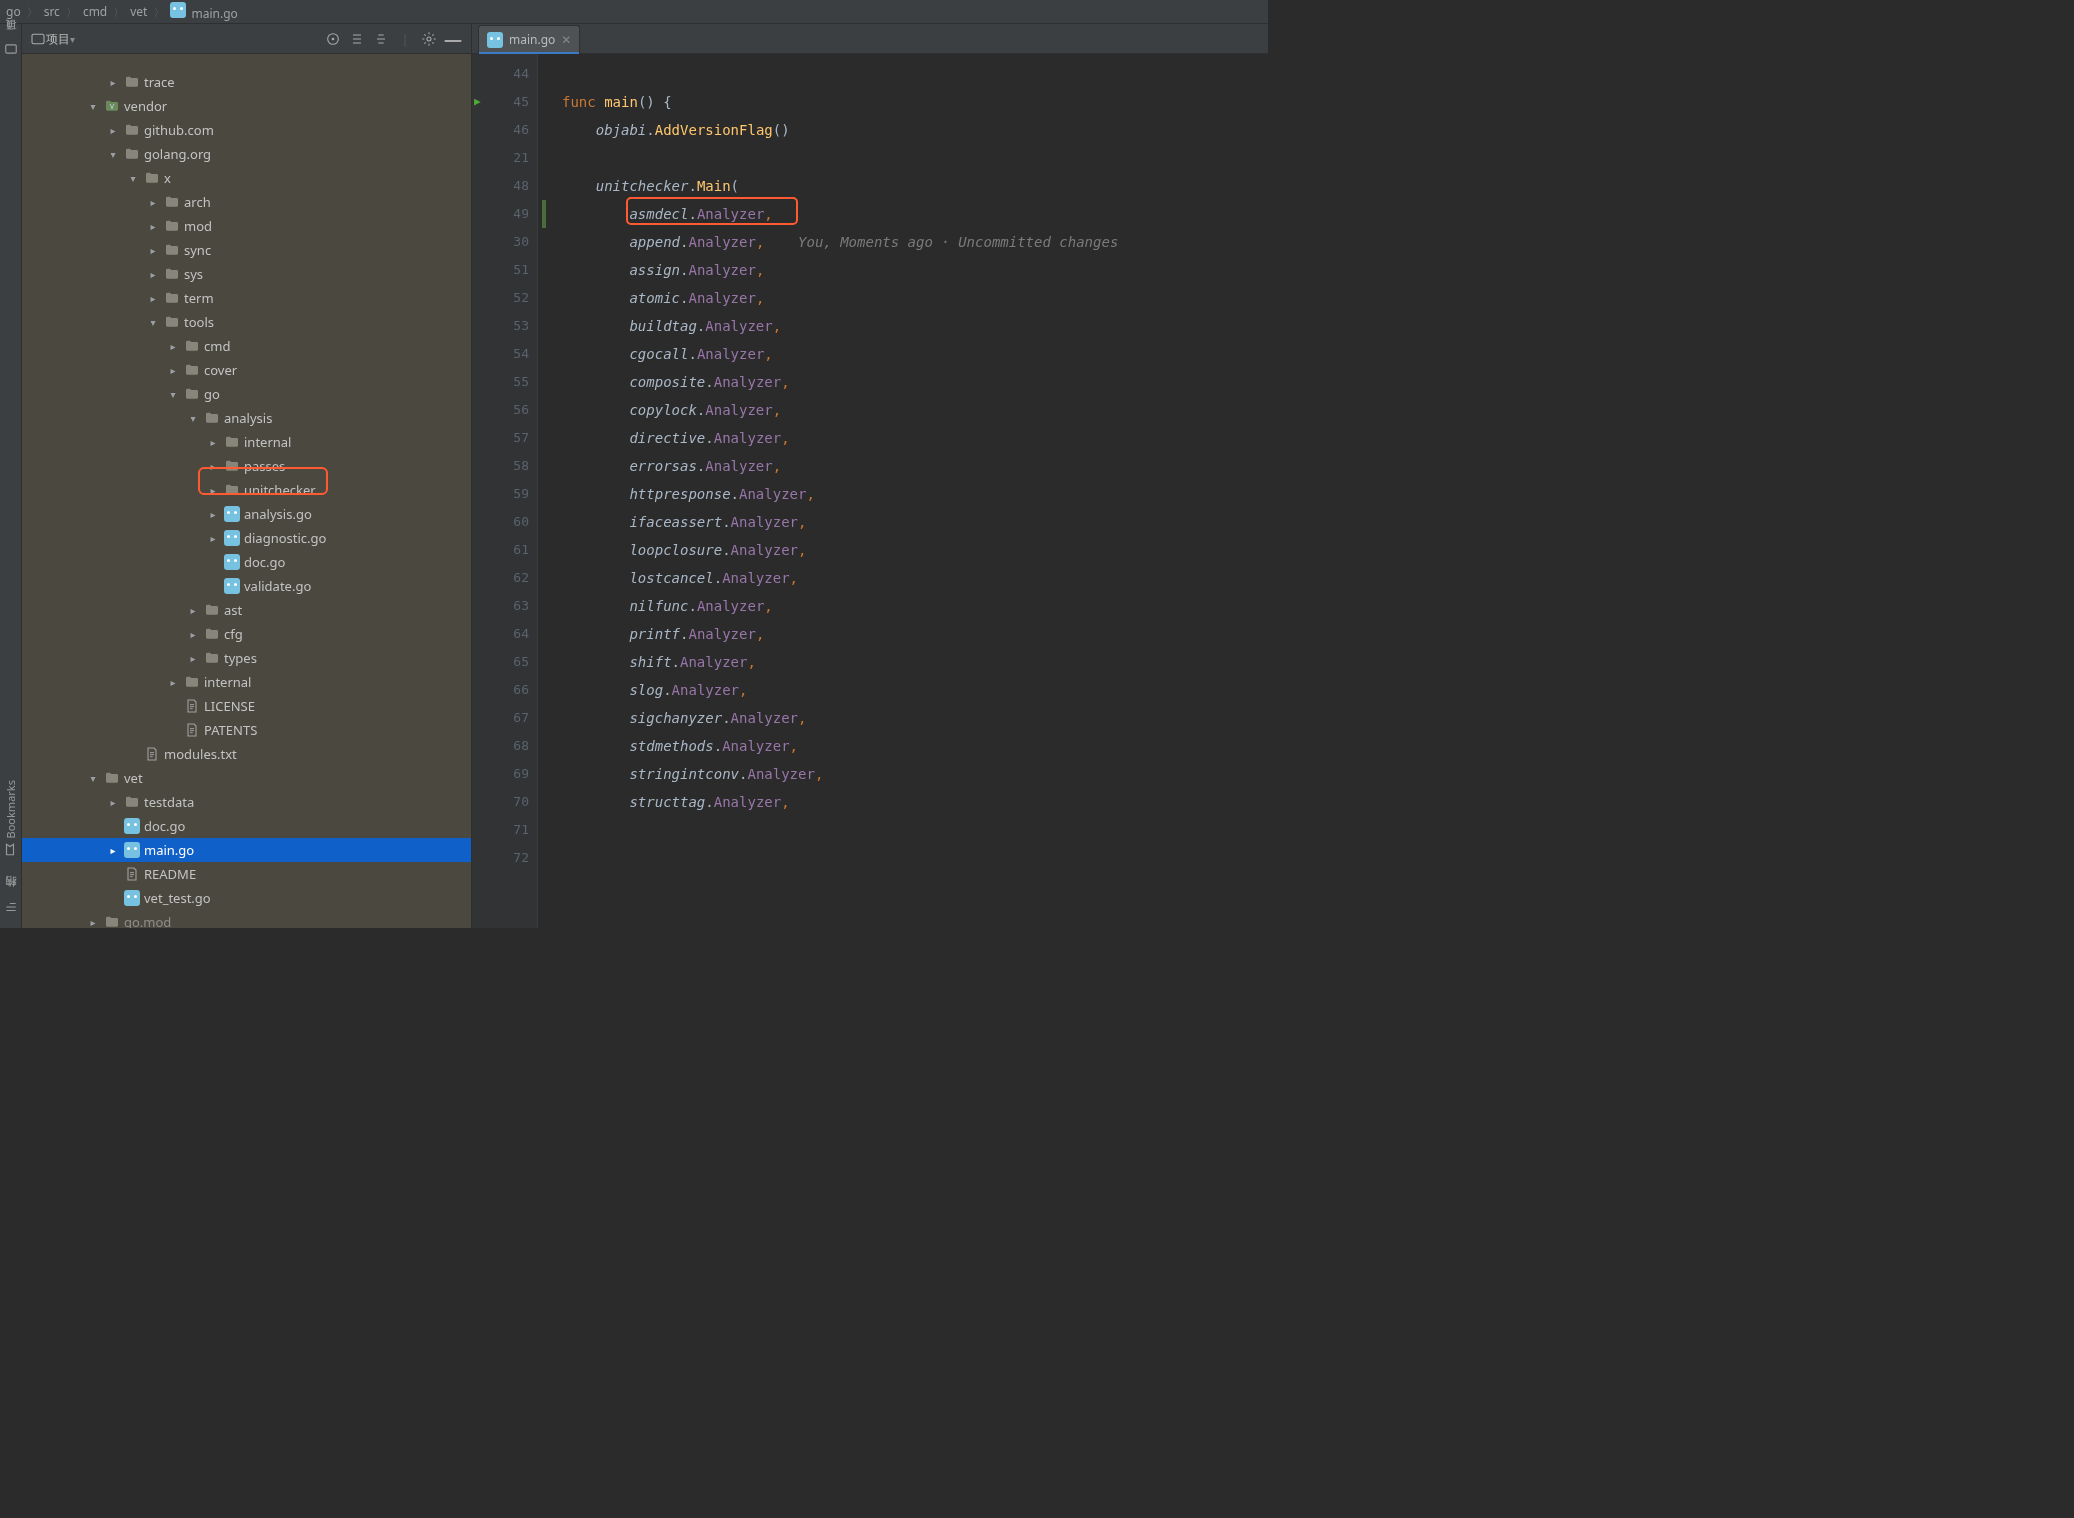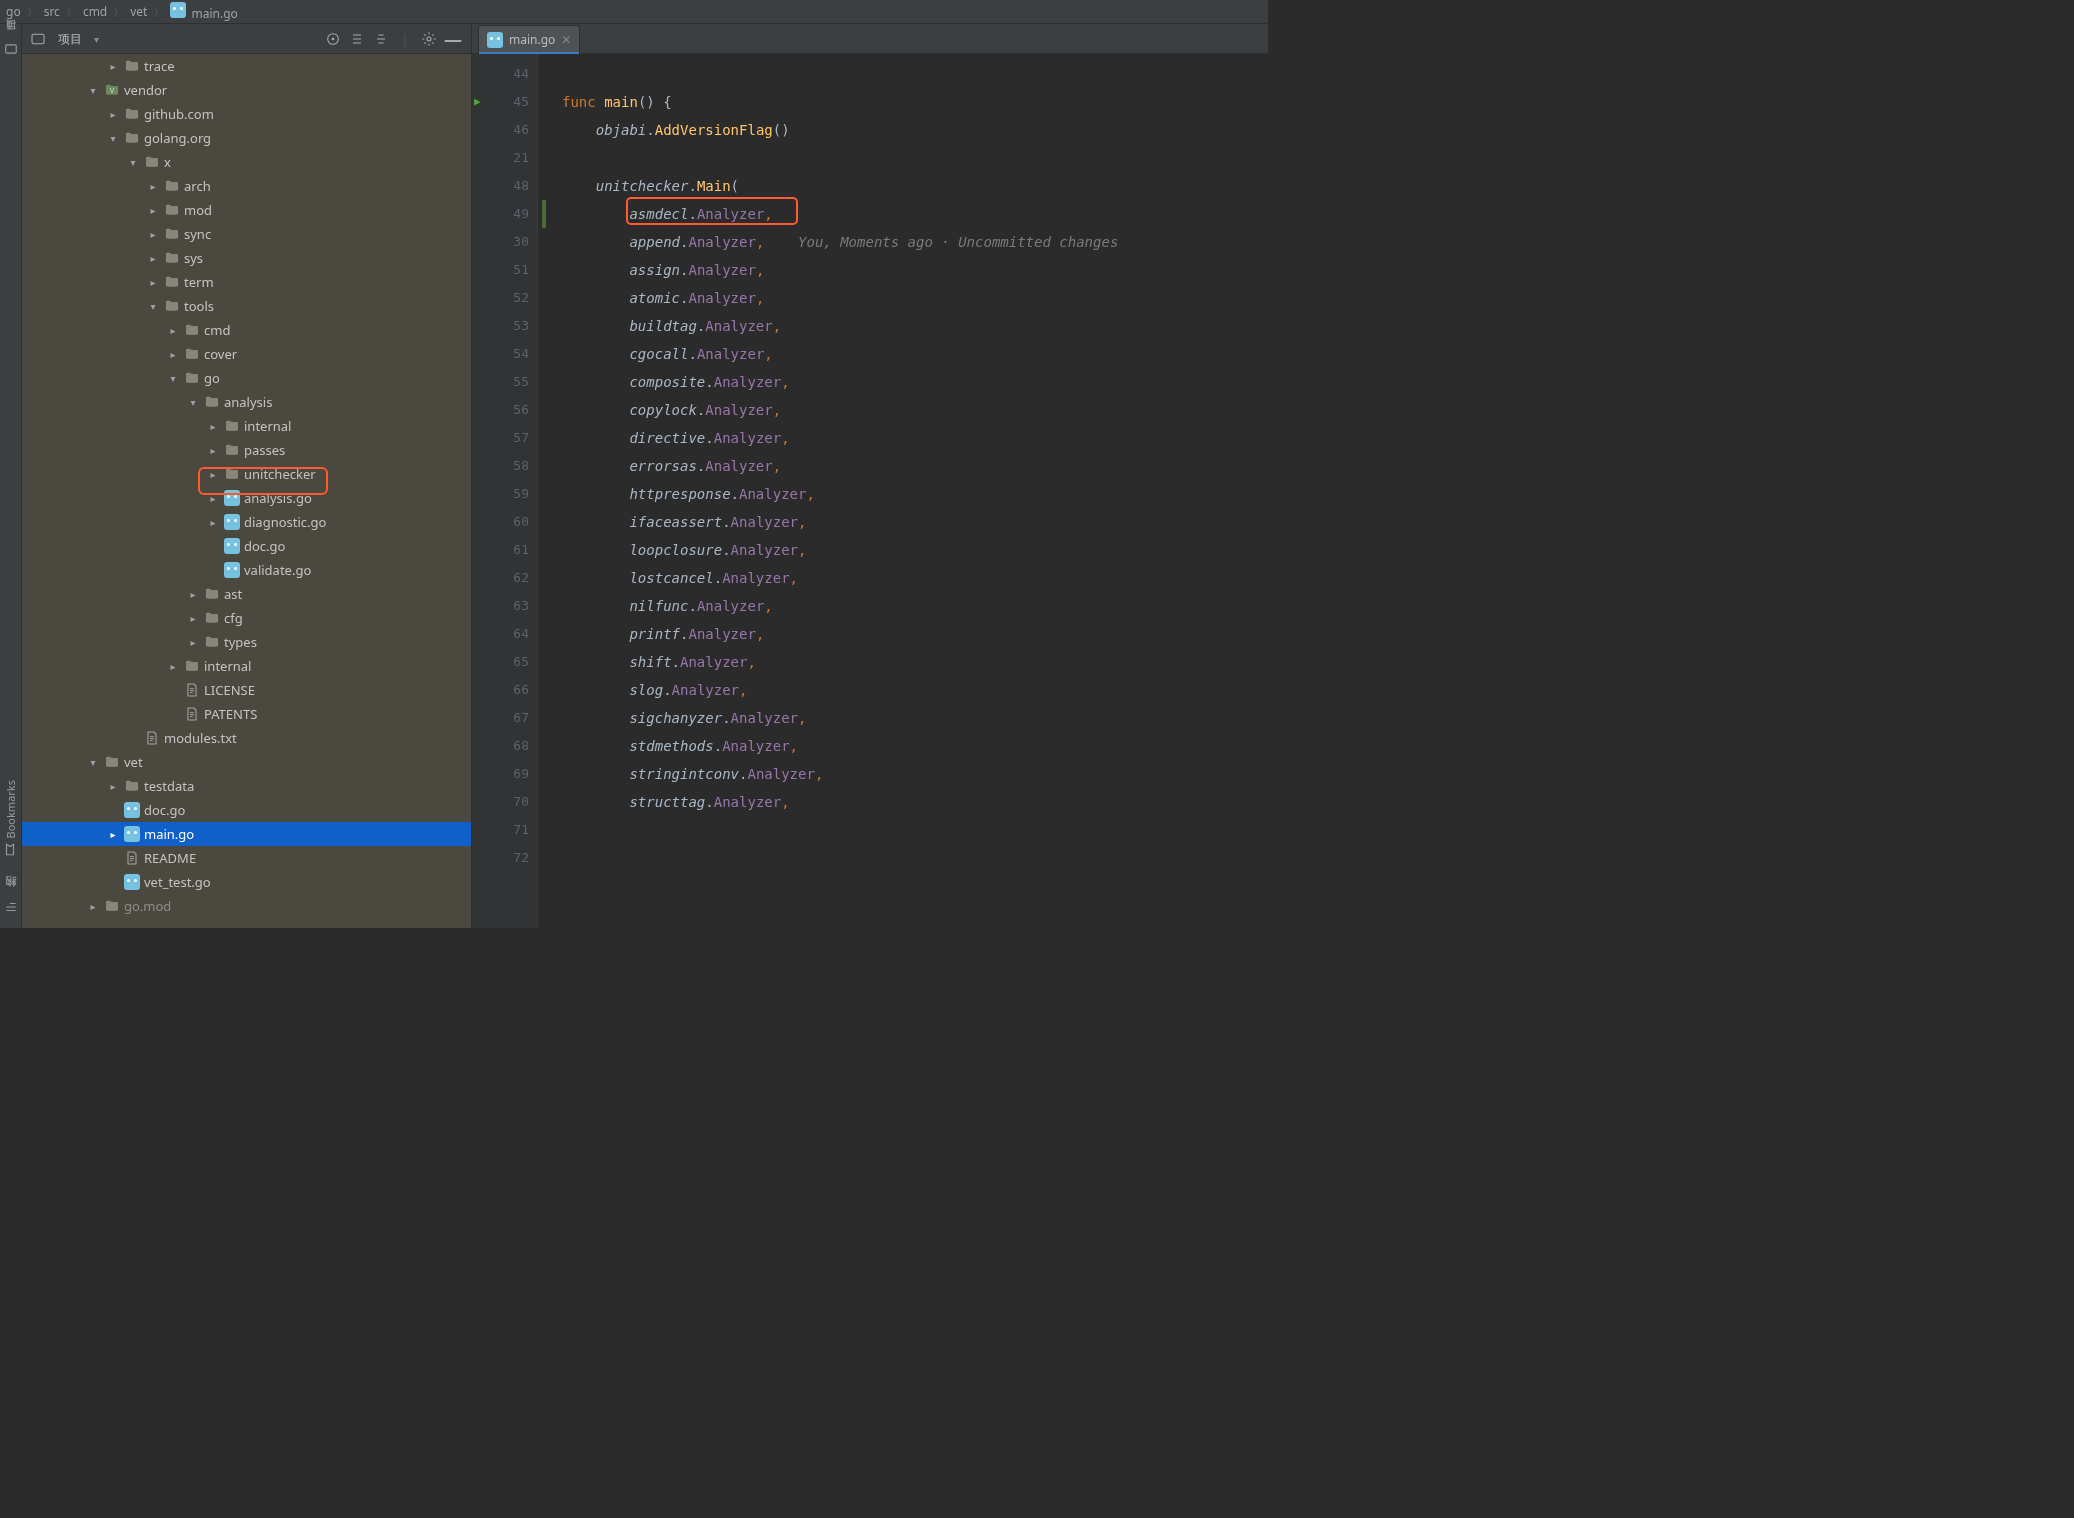--- a/index.html
+++ b/index.html
@@ -41,30 +41,30 @@
   .sidebar {
     width: 450px; background:#4a483f;
     display:flex; flex-direction:column; border-right:1px solid #2d2f30;
     position: relative;
   }
   .sidebar-header {
     height: 30px; background:#3c3f41; display:flex; align-items:center;
     padding: 0 8px; gap:4px; border-bottom:1px solid #2d2f30;
   }
   .sidebar-header .proj-btn {
-    display:flex; align-items:center; gap:12px; cursor:pointer; font-size:12px; color:#bbb;
+    display:flex; align-items:center; gap:0; cursor:pointer; font-size:12px; color:#bbb;
   }
   .sidebar-header .spacer { flex:1; }
   .hdr-ico {
     width:20px; height:20px; display:flex; align-items:center; justify-content:center;
     cursor:pointer; color:#a9a9a9;
   }
 
   .tree {
-    flex:1; overflow:auto; padding: 0 0 10px 0;
+    flex:1; overflow:auto; padding: 16px 0 10px 0;
     font-size: 13px; line-height: 22px;
     background:#4a483f;
   }
   .tree-row {
     display:flex; align-items:center; gap:4px; height:24px;
     cursor:pointer; color:#bababa; white-space:nowrap;
     padding-right:6px;
   }
   .tree-row.selected { background:#1060c9; color:#fff; }
   .tree-row.selected .arrow{ color:#fff;}

